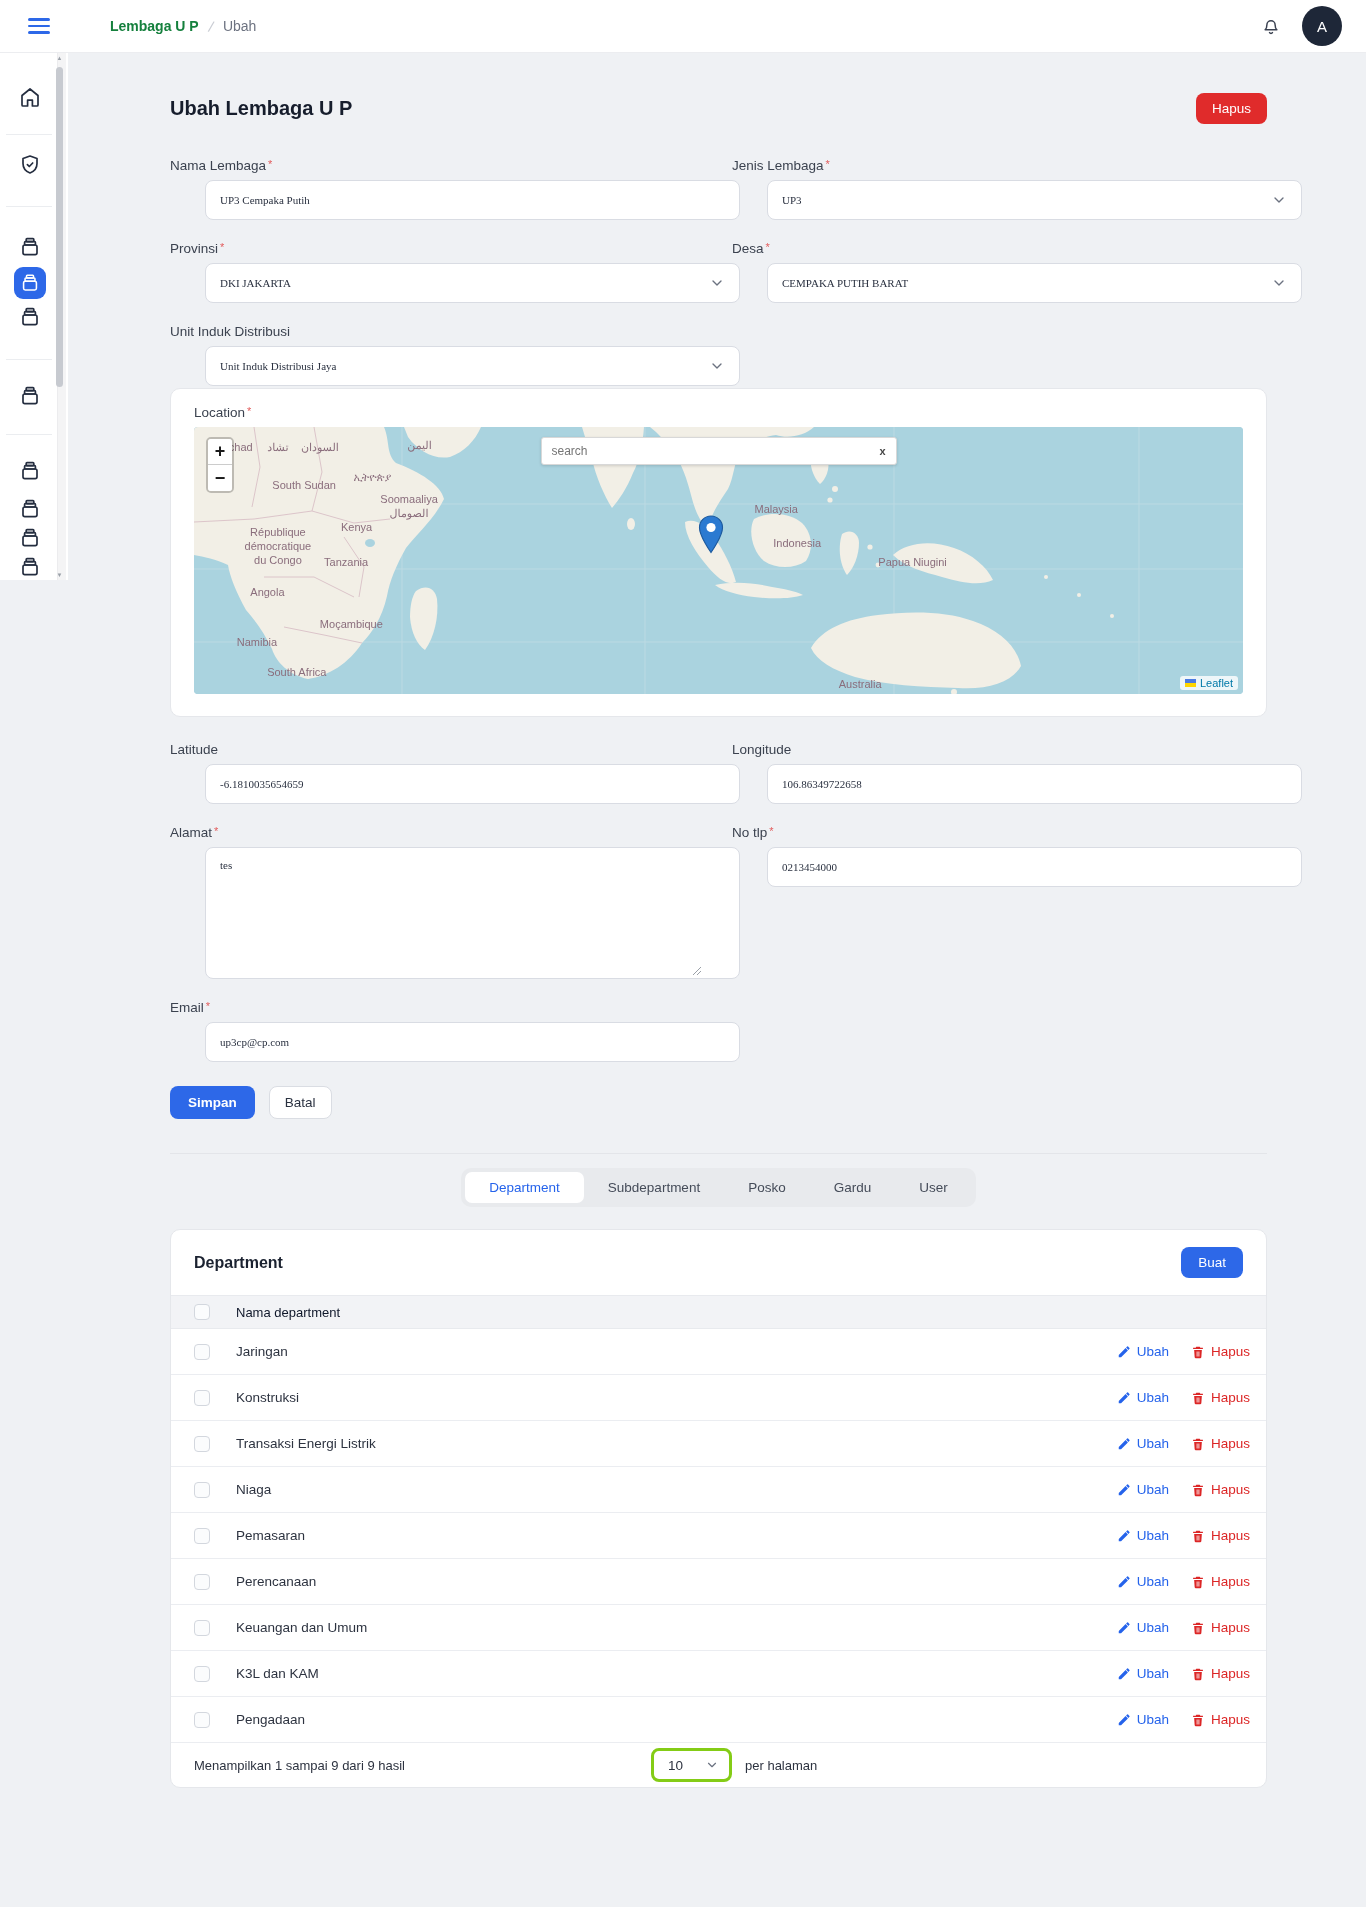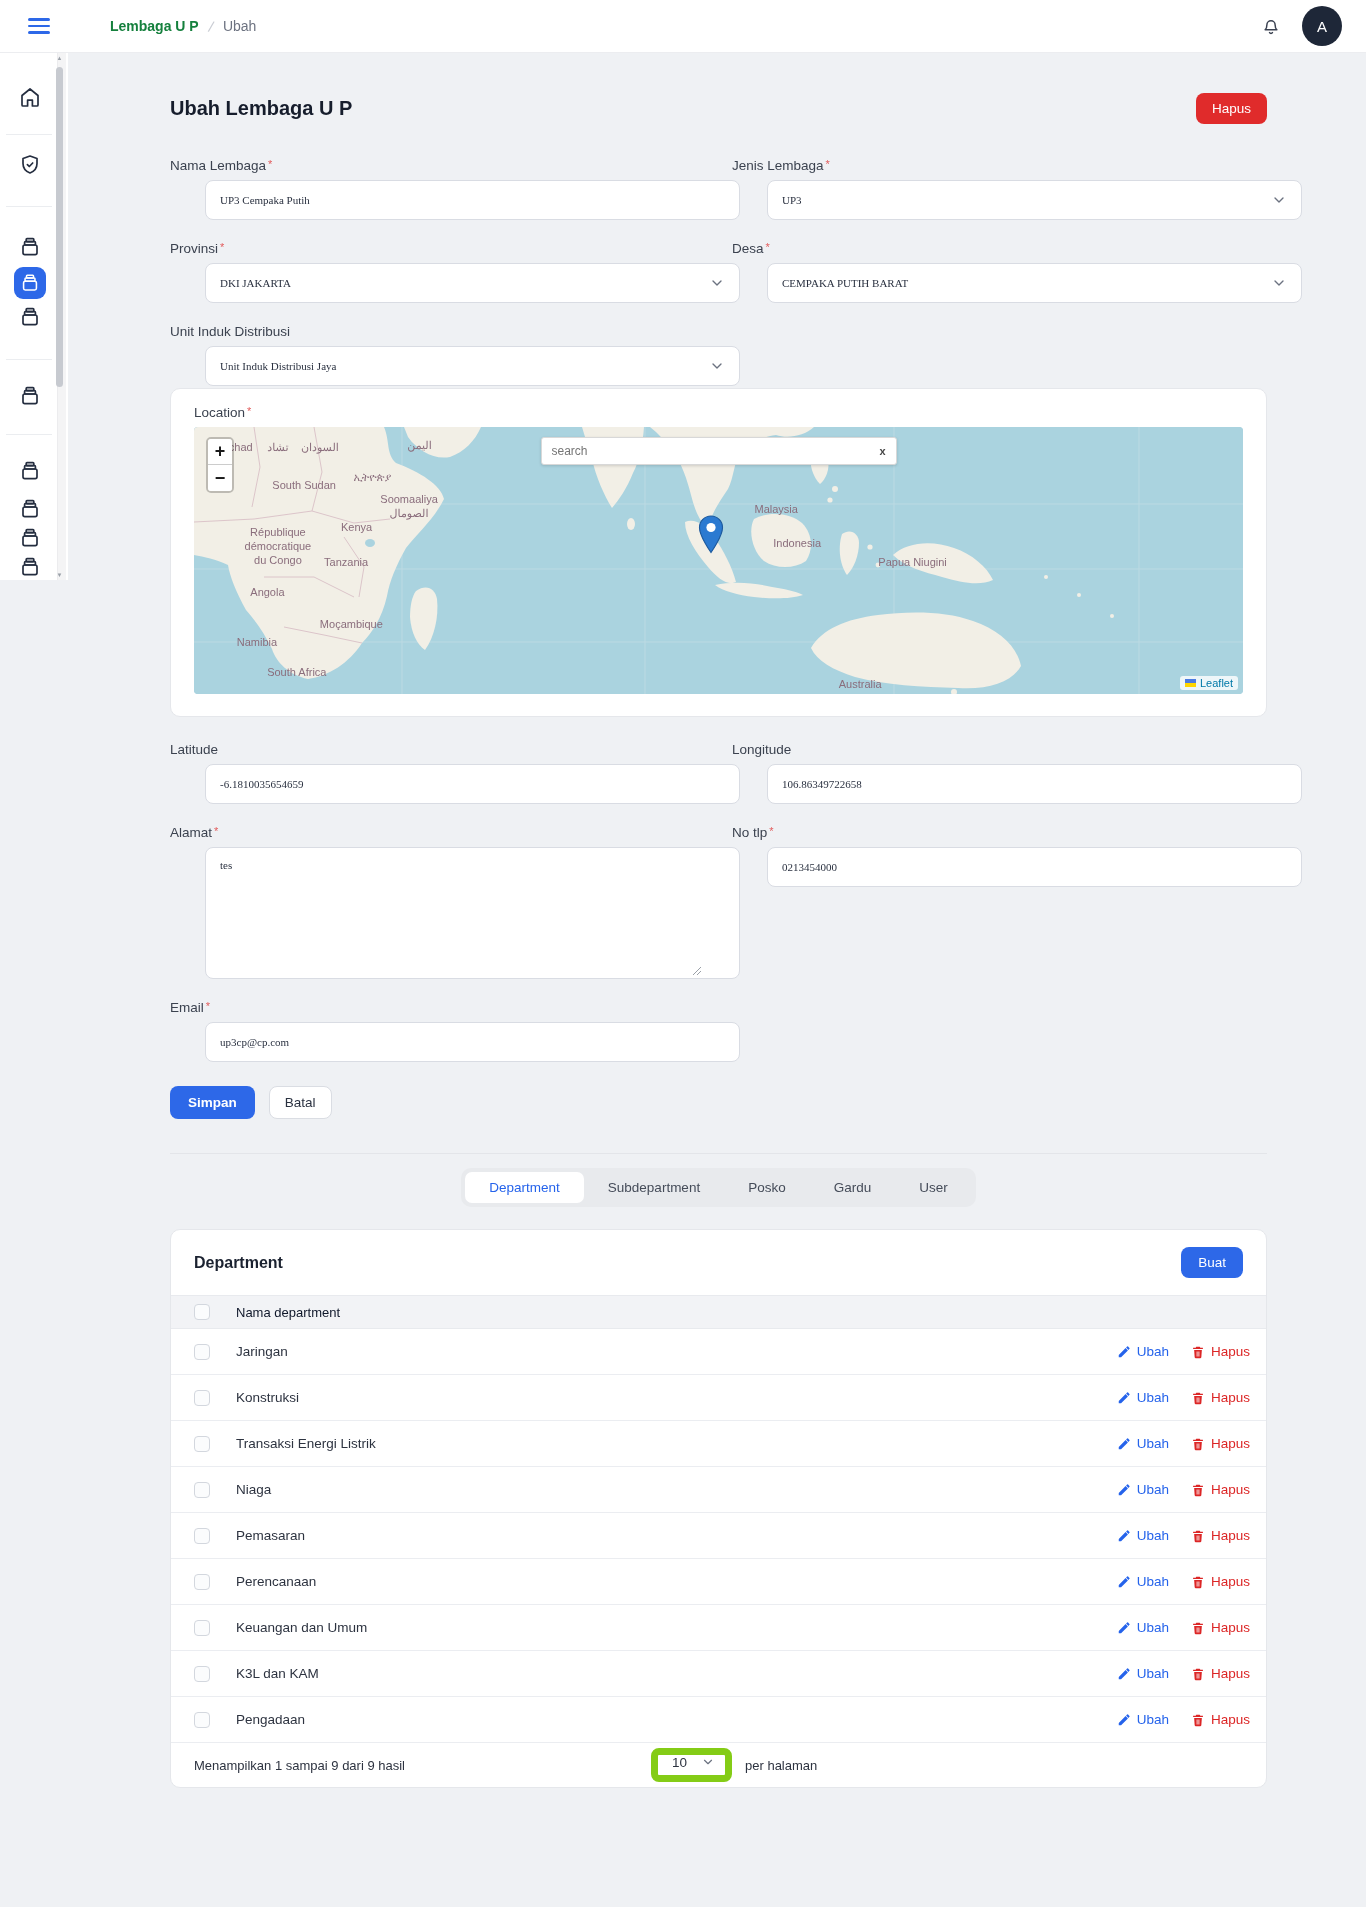--- a/index.html
+++ b/index.html
@@ -85,21 +85,21 @@
   .t-row { display:flex; align-items:center; height:46px; border-bottom:1px solid #ebedf1; font-size:13.5px; color:#2d3340; }
   .cbox { width:16px; height:16px; border:1.5px solid #d3d7de; border-radius:4px; background:#fbfcfd; margin:0 26px 0 23px; flex:0 0 auto; cursor:pointer; }
   .t-actions { margin-left:auto; display:flex; align-items:center; gap:22px; padding-right:16px; }
   .act { display:flex; align-items:center; gap:6px; font-size:13.5px; cursor:pointer; }
   .act.edit { color:#2563eb; }
   .act.del { color:#dc2626; }
   .act svg { width:14px; height:14px; }
   .t-footer { position:relative; display:flex; align-items:center; height:44px; font-size:13px; color:#2d3340; }
   .t-footer .summary { margin-left:23px; }
   .pagesize-group { position:absolute; left:480px; display:flex; align-items:center; gap:13px; }
-  .pagesize { width:81px; height:34px; border:7px solid #84cc16; border-radius:8px; background:#fff; display:flex; align-items:flex-start; justify-content:space-between; padding:0 10px 0 14px; font-size:13.5px; cursor:pointer; }
+  .pagesize { width:81px; height:34px; border:3px solid #84cc16; border-radius:8px; background:#fff; display:flex; align-items:center; justify-content:space-between; padding:0 10px 0 14px; font-size:13.5px; cursor:pointer; }
   .pagesize .chev { width:14px; height:14px; color:#6b7280; }
 </style>
 </head>
 <body>
 
 <div class="topbar">
   <div class="hamburger">
       <span></span>
       <span></span>
       <span></span>

